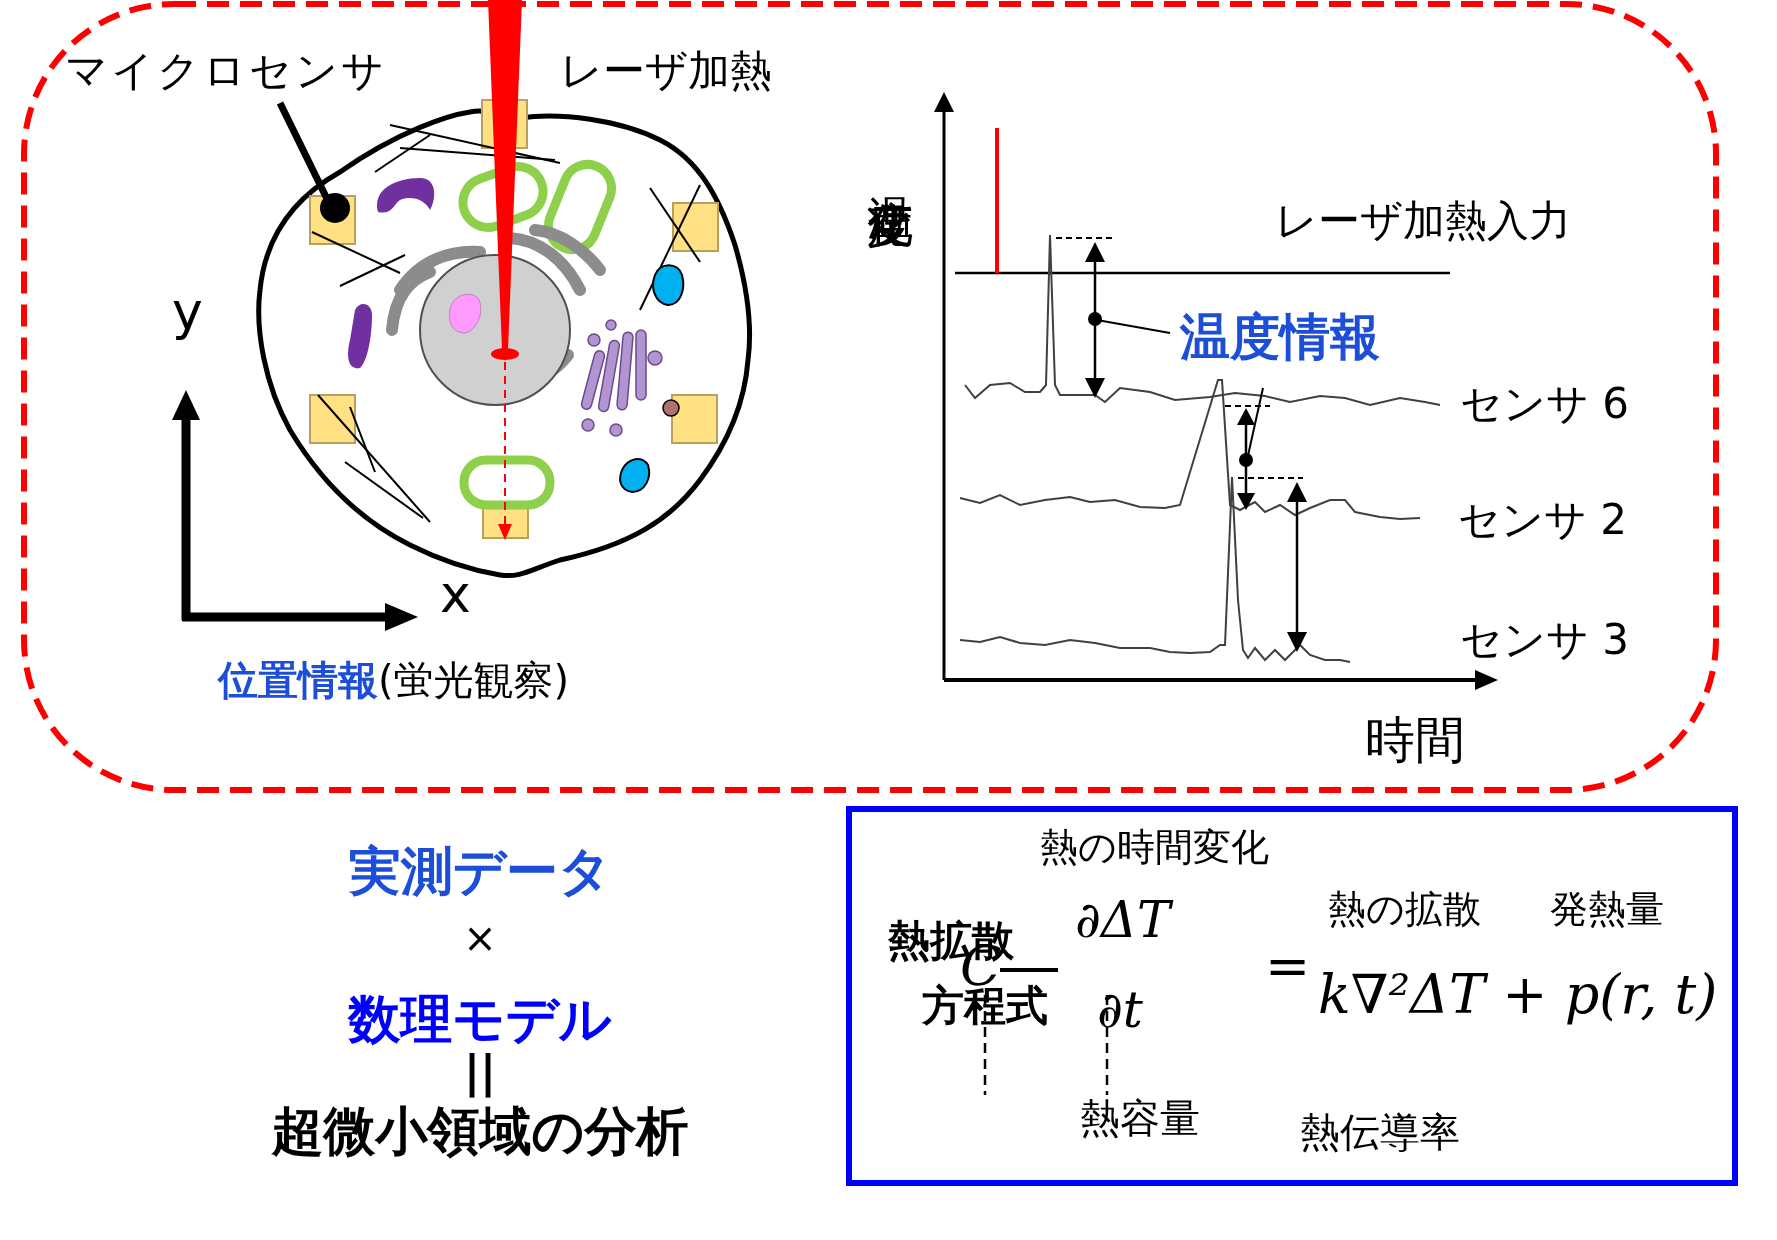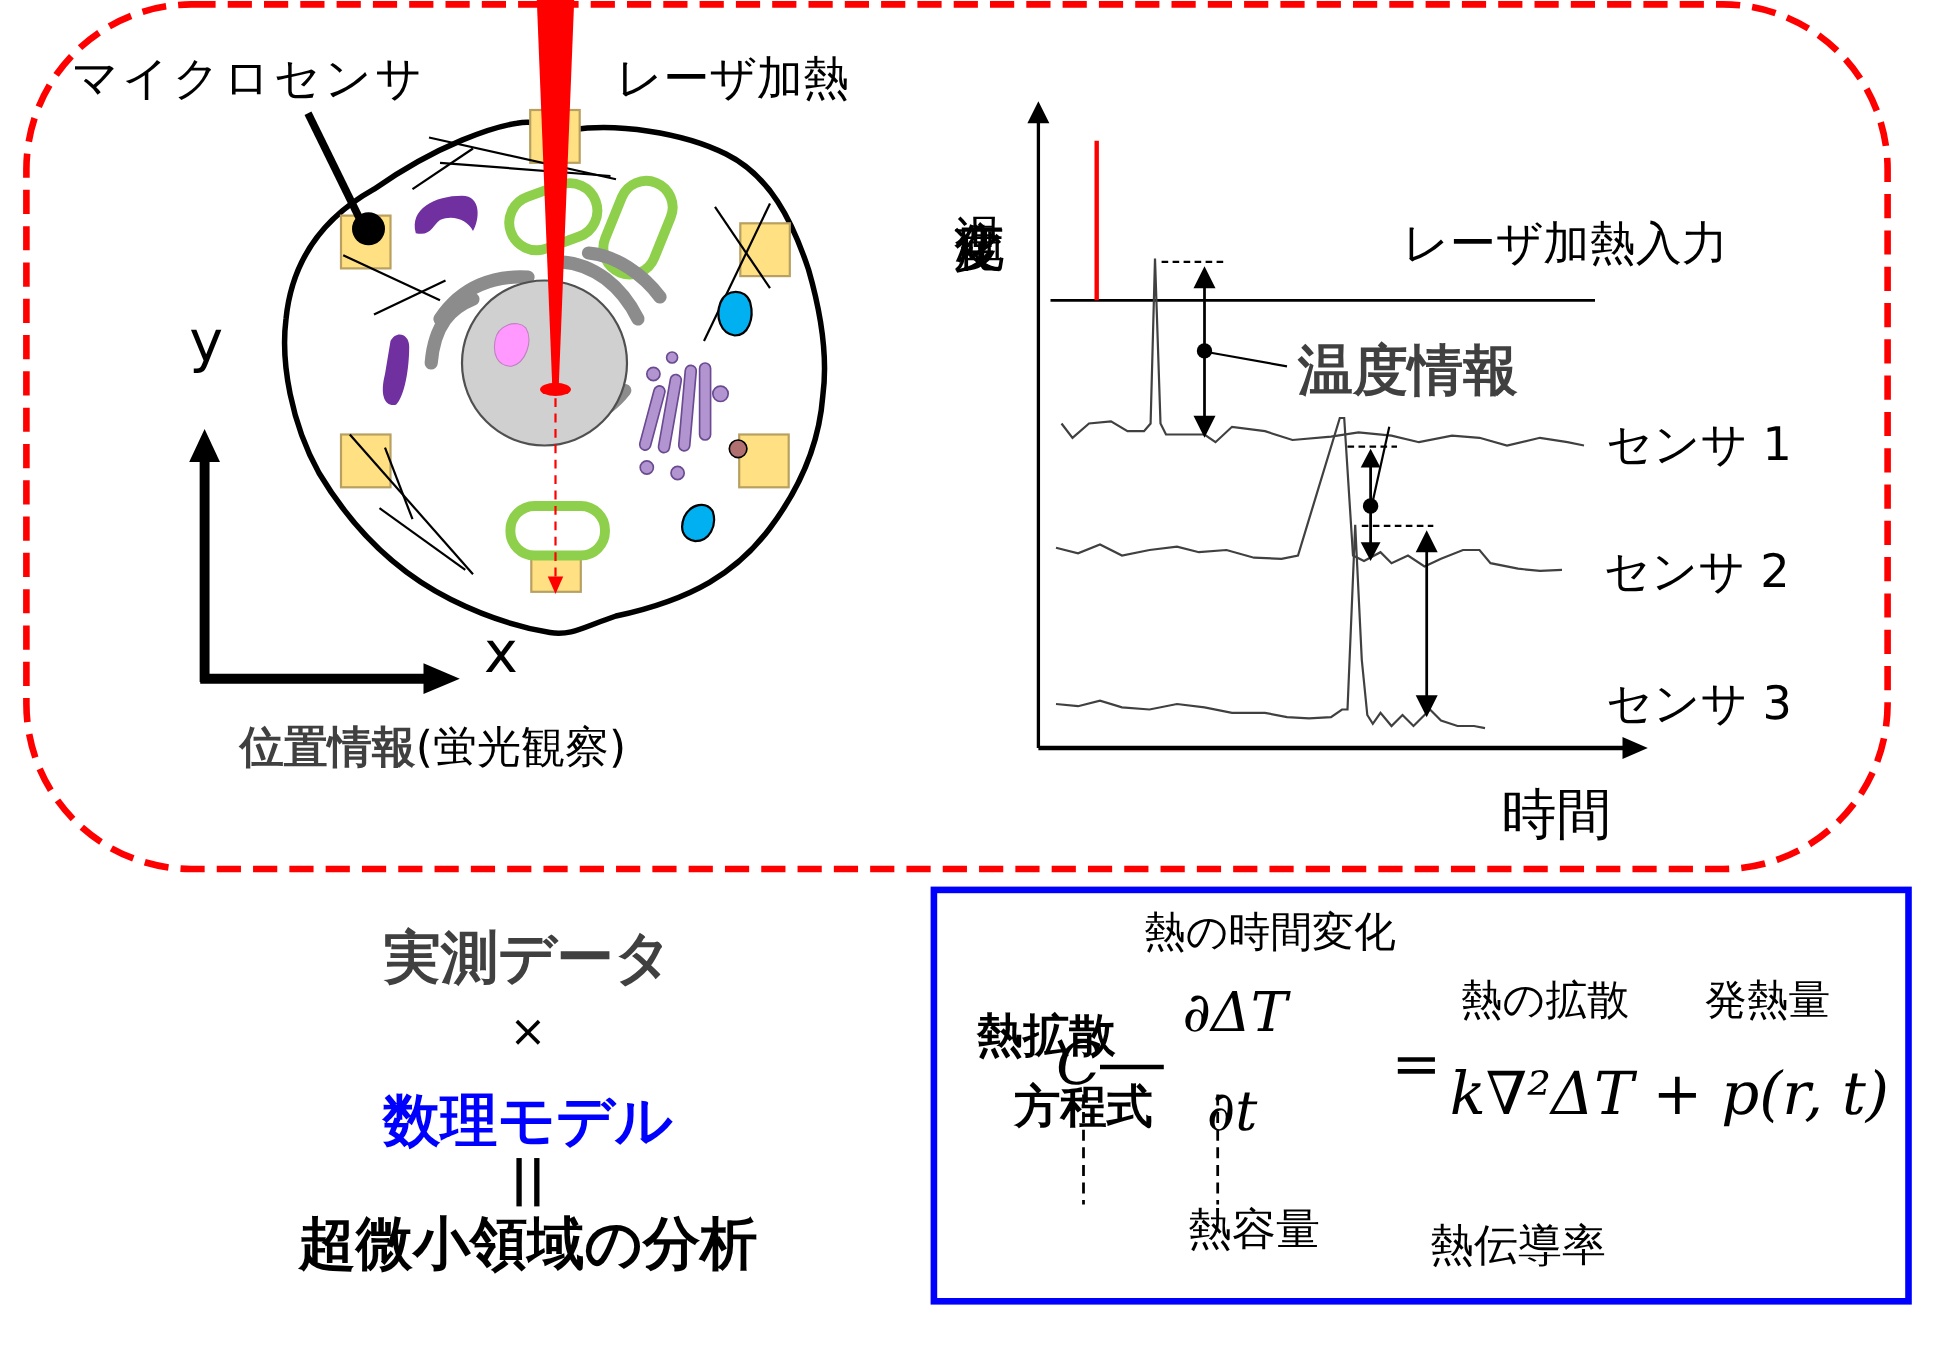--- a/index.html
+++ b/index.html
@@ -1,21 +1,21 @@
 <!DOCTYPE html>
 <html><head>
 <meta charset="utf-8">
 <style>
   html, body { margin:0; padding:0; background:#ffffff; }
   body { width:1777px; height:1240px; position:relative; overflow:hidden;
          font-family:"DejaVu Sans","Liberation Sans",sans-serif; color:#000; }
   svg.stage { position:absolute; left:0; top:0; }
   .t { position:absolute; white-space:nowrap; line-height:1; }
   .lbl { font-size:42px; }
-  .red { color:#404040; }
+  .red { color:#1d4ed8; }
   .blue { color:#0000ff; }
   .bold { font-weight:bold; }
   .vert { writing-mode:vertical-rl; letter-spacing:2px; }
   .math { font-family:"DejaVu Serif","Liberation Serif",serif; font-style:italic; font-size:54px; }
   .center { text-align:center; }
 </style>
 </head>
 <body>
 
 <svg class="stage" width="1777" height="1240" viewBox="0 0 1777 1240">
@@ -150,21 +150,21 @@
 <div class="t" style="left:172px; top:285px; font-size:52px;">y</div>
 <div class="t" style="left:440px; top:568px; font-size:52px;">x</div>
 <div class="t" style="left:218px; top:660px; font-size:40px;">
   <span class="red bold">位置情報</span><span>(蛍光観察)</span>
 </div>
 
 <div class="t vert" style="left:868px; top:160px; font-size:46px;">温度変化</div>
 <div class="t lbl" style="left:1365px; top:715px; font-size:50px;text-align:right;">時間</div>
 <div class="t lbl" style="left:1275px; top:200px;">レーザ加熱入力</div>
 <div class="t red bold" style="left:1180px; top:312px; font-size:50px;">温度情報</div>
-<div class="t lbl" style="left:1460px; top:383px;">センサ 1</div>
+<div class="t lbl" style="left:1460px; top:383px;">センサ 6</div>
 <div class="t lbl" style="left:1458px; top:499px;text-align:right;">センサ 2</div>
 <div class="t lbl" style="left:1460px; top:619px;text-align:right;">センサ 3</div>
 
 <div class="t center red bold" style="left:280px; width:400px; top:845px; font-size:52px;">実測データ</div>
 <div class="t center" style="left:280px; width:400px; top:918px; font-size:40px;">×</div>
 <div class="t center blue bold" style="left:280px; width:400px; top:980px; font-size:52px;margin-top:13px;">数理モデル</div>
 <div class="t center bold" style="left:280px; width:400px; top:1050px; font-size:44px;">||</div>
 <div class="t center bold" style="left:210px; width:540px; top:1105px; font-size:52px;">超微小領域の分析</div>
 
 <div class="t lbl" style="left:1040px; top:828px; font-size:38px;">熱の時間変化</div>

